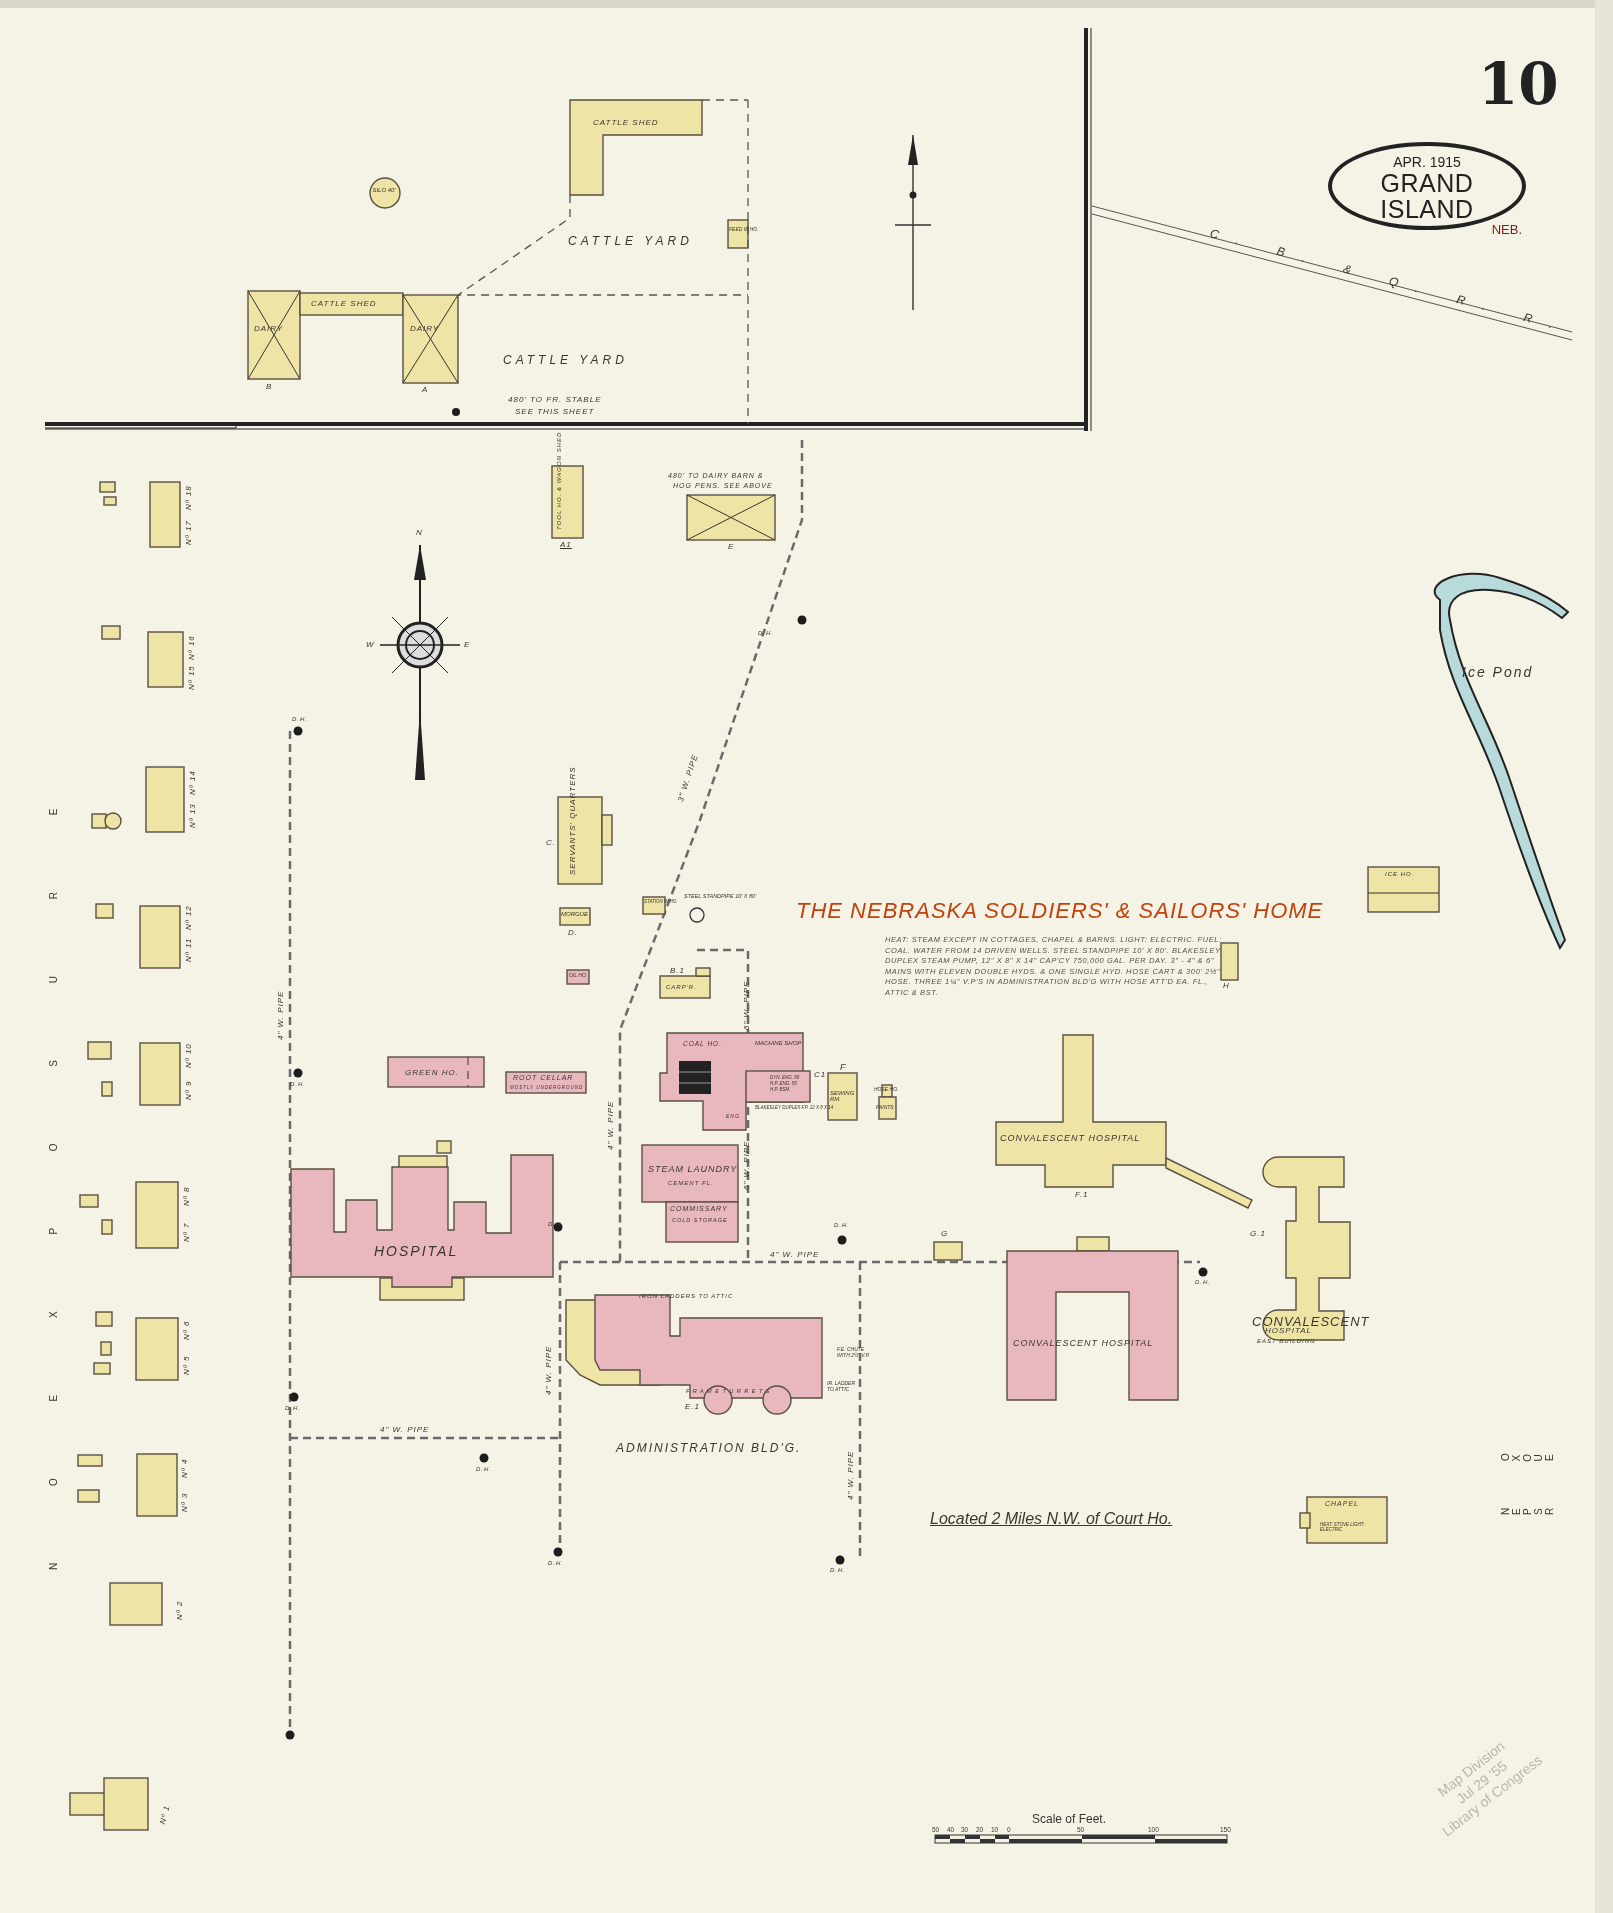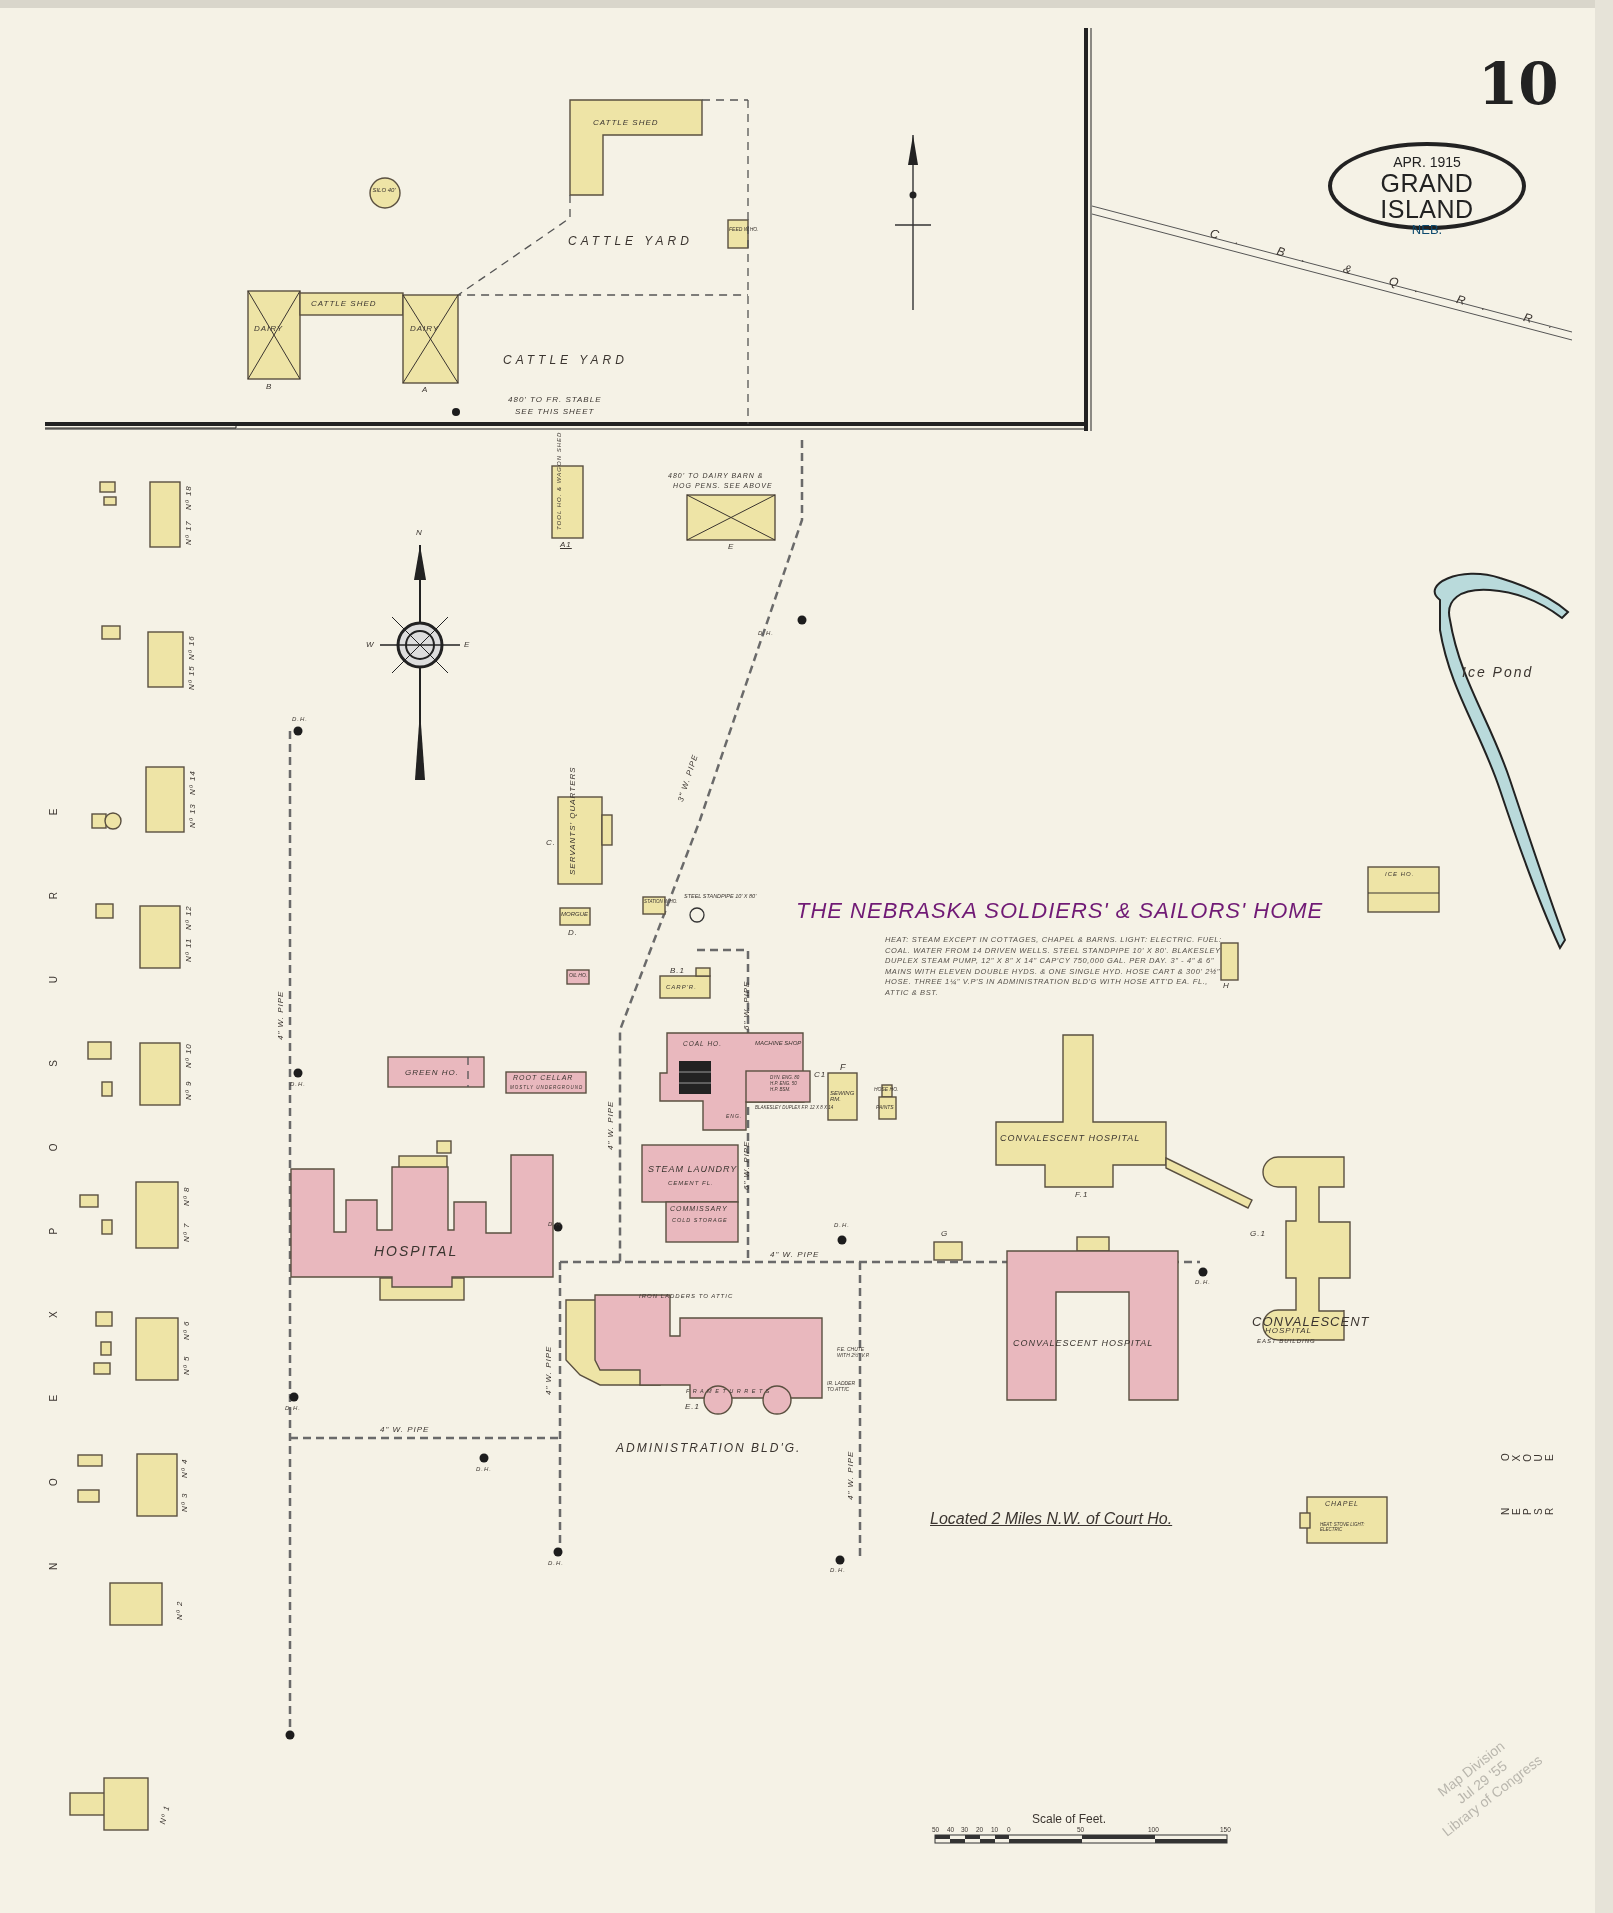--- a/index.html
+++ b/index.html
@@ -11,22 +11,22 @@
   svg.map { position:absolute; left:0; top:0; }
   .lbl { position:absolute; font-style:italic; font-size:11px; letter-spacing:2px; color:#3b3530; white-space:nowrap; }
   .lbl-sm { font-size:8px; letter-spacing:1px; }
   .lbl-md { font-size:12px; letter-spacing:2px; }
   .lbl-lg { font-size:14px; letter-spacing:2px; }
   .rot { transform-origin:left top; }
   .sheet-no { position:absolute; left:1478px; top:50px; font-family:"DejaVu Serif", serif; font-weight:bold; font-size:58px; color:#222; }
   .cartouche { position:absolute; left:1328px; top:142px; width:198px; height:88px; border:4px solid #222; border-radius:50%; text-align:center; box-sizing:border-box; }
   .cart-date { font-size:14px; margin-top:8px; color:#222; }
   .cart-city { font-size:25px; line-height:26px; color:#222; letter-spacing:0.5px; }
-  .cart-state { font-size:13px; color:#0c4a6e; }
-  .title { position:absolute; left:796px; top:898px; font-style:italic; font-size:22px; letter-spacing:1px; color:#701a75; white-space:nowrap; }
+  .cart-state { font-size:13px; color:#7f1d1d;text-align:right; }
+  .title { position:absolute; left:796px; top:898px; font-style:italic; font-size:22px; letter-spacing:1px; color:#c2410c; white-space:nowrap; }
   .notes { position:absolute; left:885px; top:935px; width:340px; font-style:italic; font-size:7.5px; line-height:10.5px; letter-spacing:0.6px; color:#55504a; }
   .located { position:absolute; left:930px; top:1510px; font-style:italic; font-size:16px; text-decoration:underline; color:#3b3530; white-space:nowrap; }
   .scale-title { position:absolute; left:1032px; top:1812px; font-size:12px; color:#3b3530; }
   .scale-tick { position:absolute; top:1826px; font-size:6.5px; color:#3b3530; }
   .stamp { position:absolute; left:1418px; top:1800px; transform:rotate(-38deg); transform-origin:left top; font-size:14px; color:#b9b6ad; line-height:17px; text-align:center; }
   .exposure { position:absolute; font-size:10px; letter-spacing:0; color:#3b3530; }
 </style>
 </head>
 <body>
 

